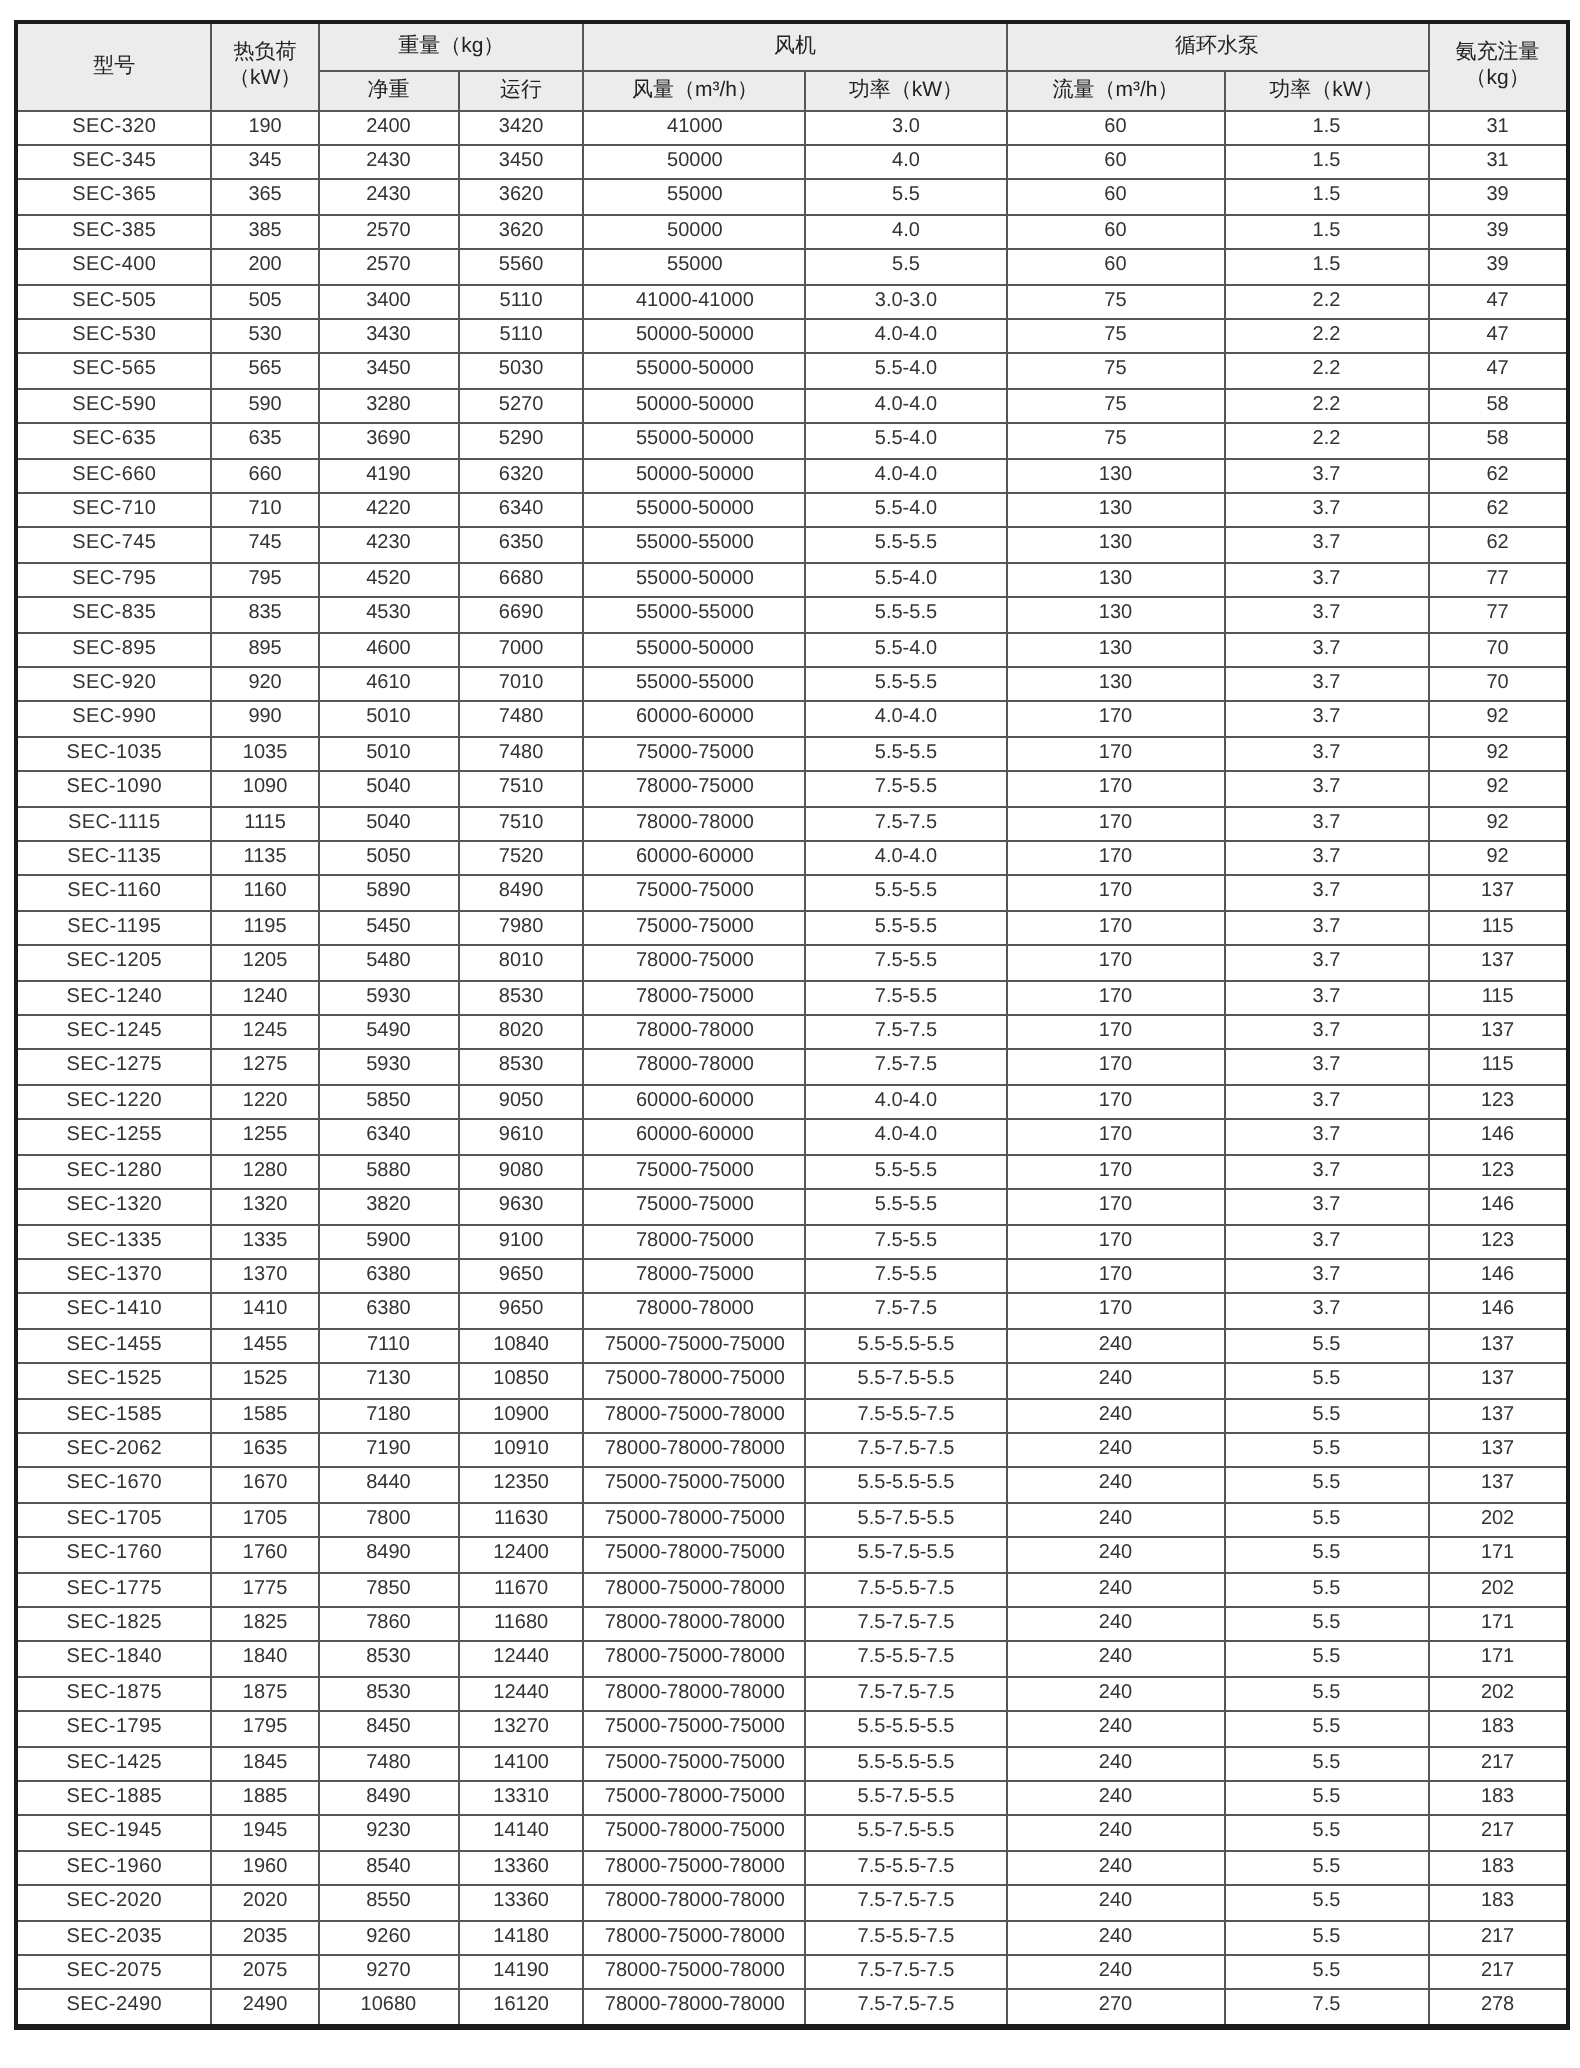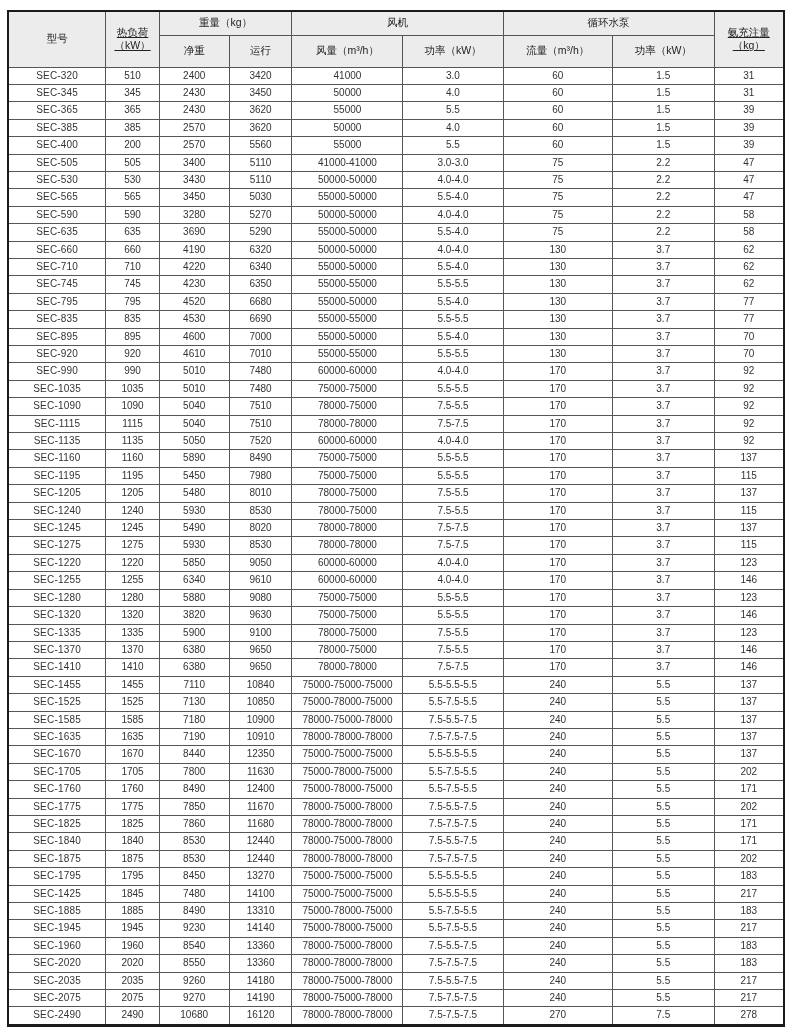--- a/index.html
+++ b/index.html
@@ -38,22 +38,22 @@
     overflow: hidden;
     white-space: nowrap;
   }
   thead th {
     background: #ececec;
     font-weight: normal;
     font-size: 10.5px;
     color: #222222;
   }
   thead tr.group-row th { height: 24px; }
-  thead tr.sub-row th { height: 32px; }
-  thead th .line { display: block; line-height: 13px; text-decoration: underline; }
+  thead tr.sub-row th { height: 20px; }
+  thead th .line { display: block; line-height: 13px; }
   tbody td {
     height: 16.4px;
     line-height: 16.4px;
     font-size: 10px;
     background: #ffffff;
     color: #333333;
   }
   tbody td.cell-model { letter-spacing: 0.2px; }
 </style>
 </head>
@@ -92,21 +92,21 @@
         <th>运行</th>
         <th>风量（m³/h）</th>
         <th>功率（kW）</th>
         <th>流量（m³/h）</th>
         <th>功率（kW）</th>
       </tr>
     </thead>
     <tbody id="spec-table-body">
         <tr>
           <td class="cell-model">SEC-320</td>
-          <td class="cell-heat-load-kw">510</td>
+          <td class="cell-heat-load-kw">190</td>
           <td class="cell-net-weight">2400</td>
           <td class="cell-running-weight">3420</td>
           <td class="cell-air-volume">41000</td>
           <td class="cell-fan-power">3.0</td>
           <td class="cell-water-flow">60</td>
           <td class="cell-pump-power">1.5</td>
           <td class="cell-ammonia-charge">31</td>
         </tr>
         <tr>
           <td class="cell-model">SEC-345</td>
@@ -509,21 +509,21 @@
           <td class="cell-heat-load-kw">1585</td>
           <td class="cell-net-weight">7180</td>
           <td class="cell-running-weight">10900</td>
           <td class="cell-air-volume">78000-75000-78000</td>
           <td class="cell-fan-power">7.5-5.5-7.5</td>
           <td class="cell-water-flow">240</td>
           <td class="cell-pump-power">5.5</td>
           <td class="cell-ammonia-charge">137</td>
         </tr>
         <tr>
-          <td class="cell-model">SEC-1635</td>
+          <td class="cell-model">SEC-2062</td>
           <td class="cell-heat-load-kw">1635</td>
           <td class="cell-net-weight">7190</td>
           <td class="cell-running-weight">10910</td>
           <td class="cell-air-volume">78000-78000-78000</td>
           <td class="cell-fan-power">7.5-7.5-7.5</td>
           <td class="cell-water-flow">240</td>
           <td class="cell-pump-power">5.5</td>
           <td class="cell-ammonia-charge">137</td>
         </tr>
         <tr>

